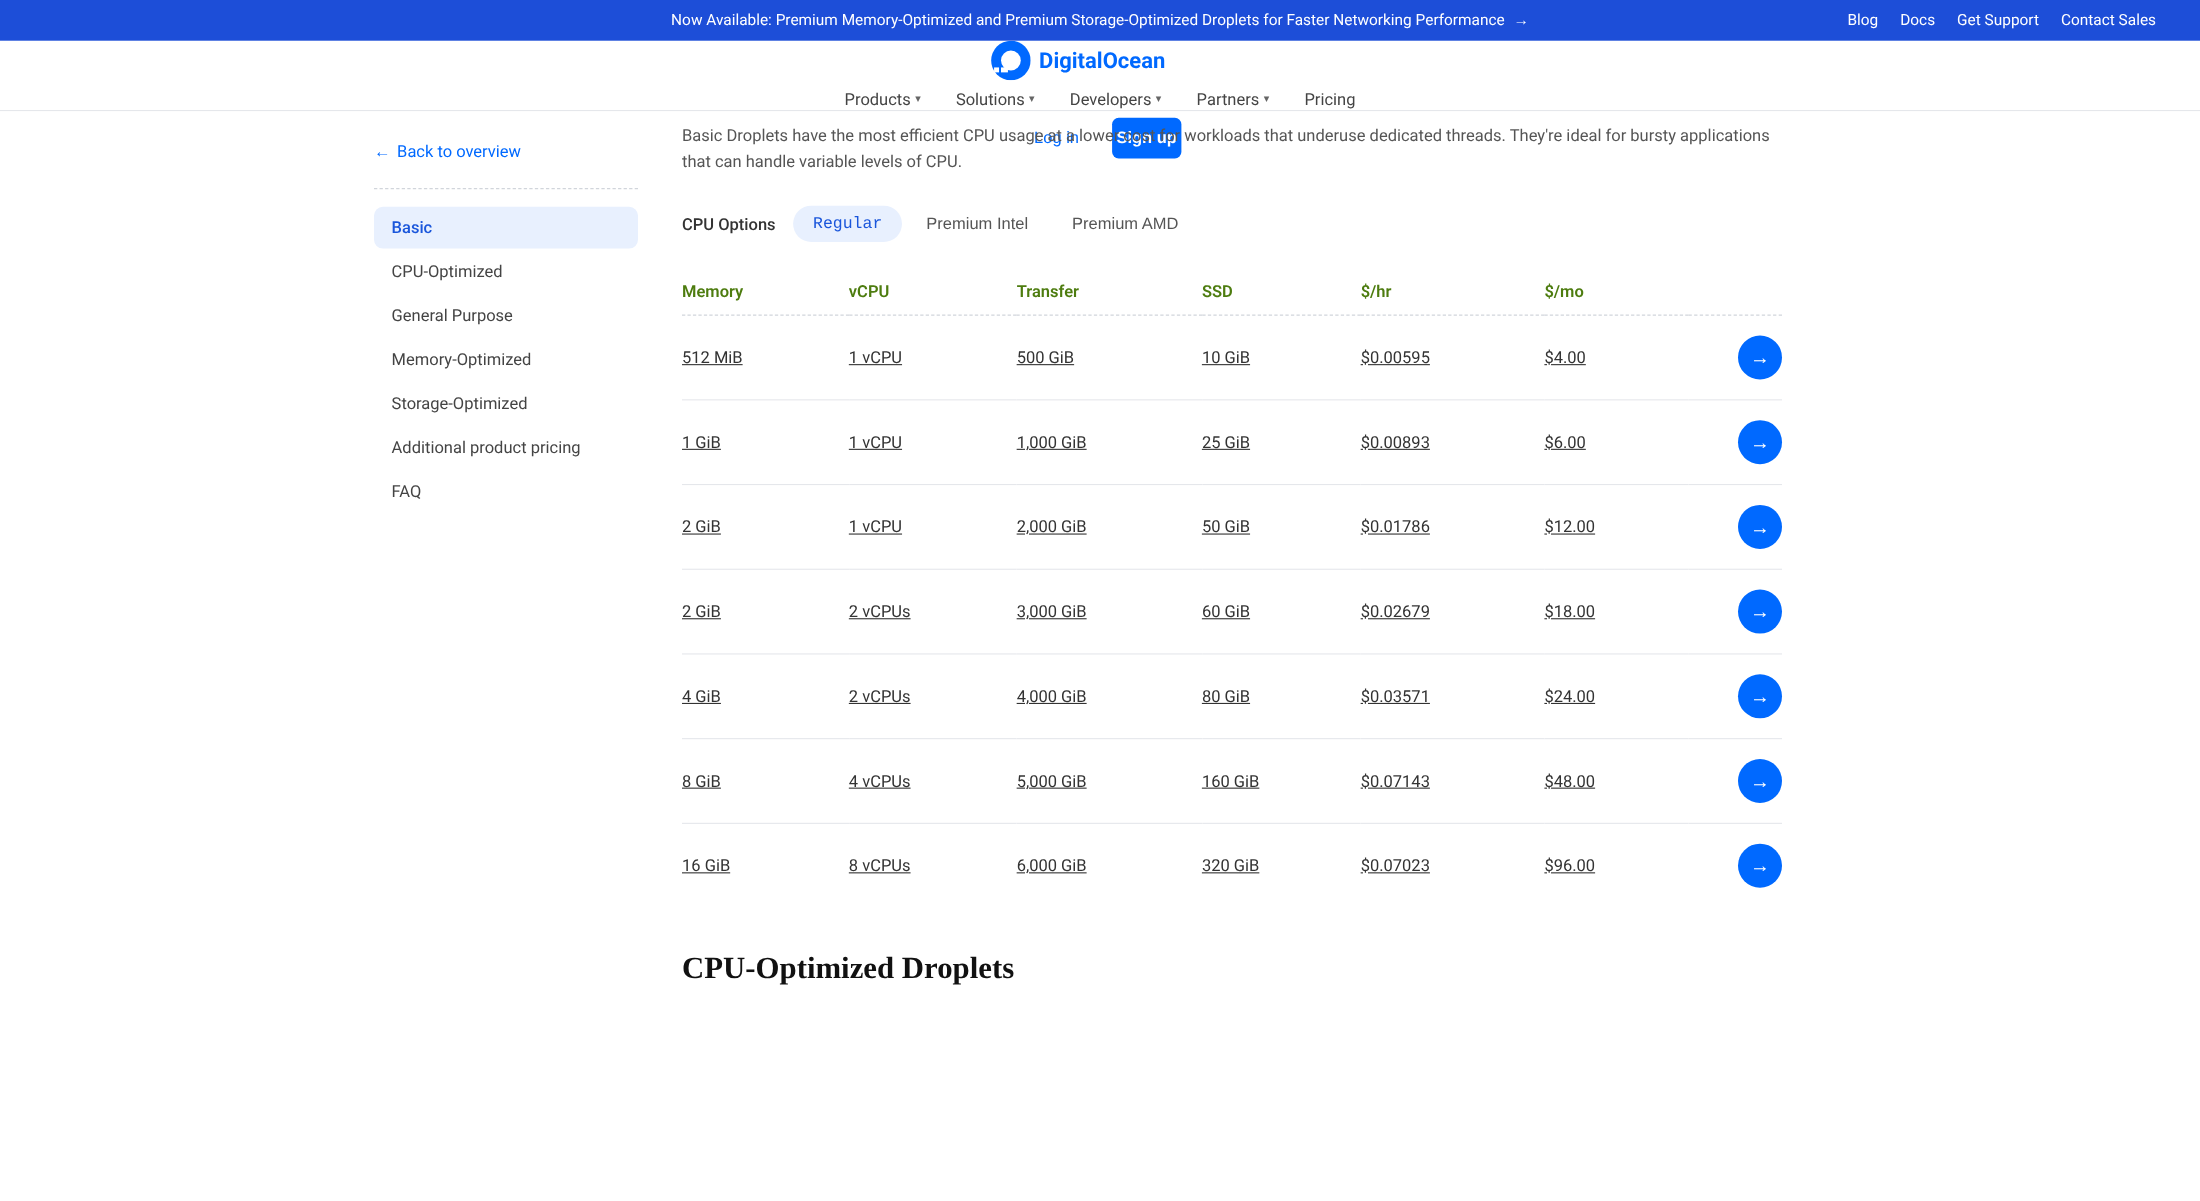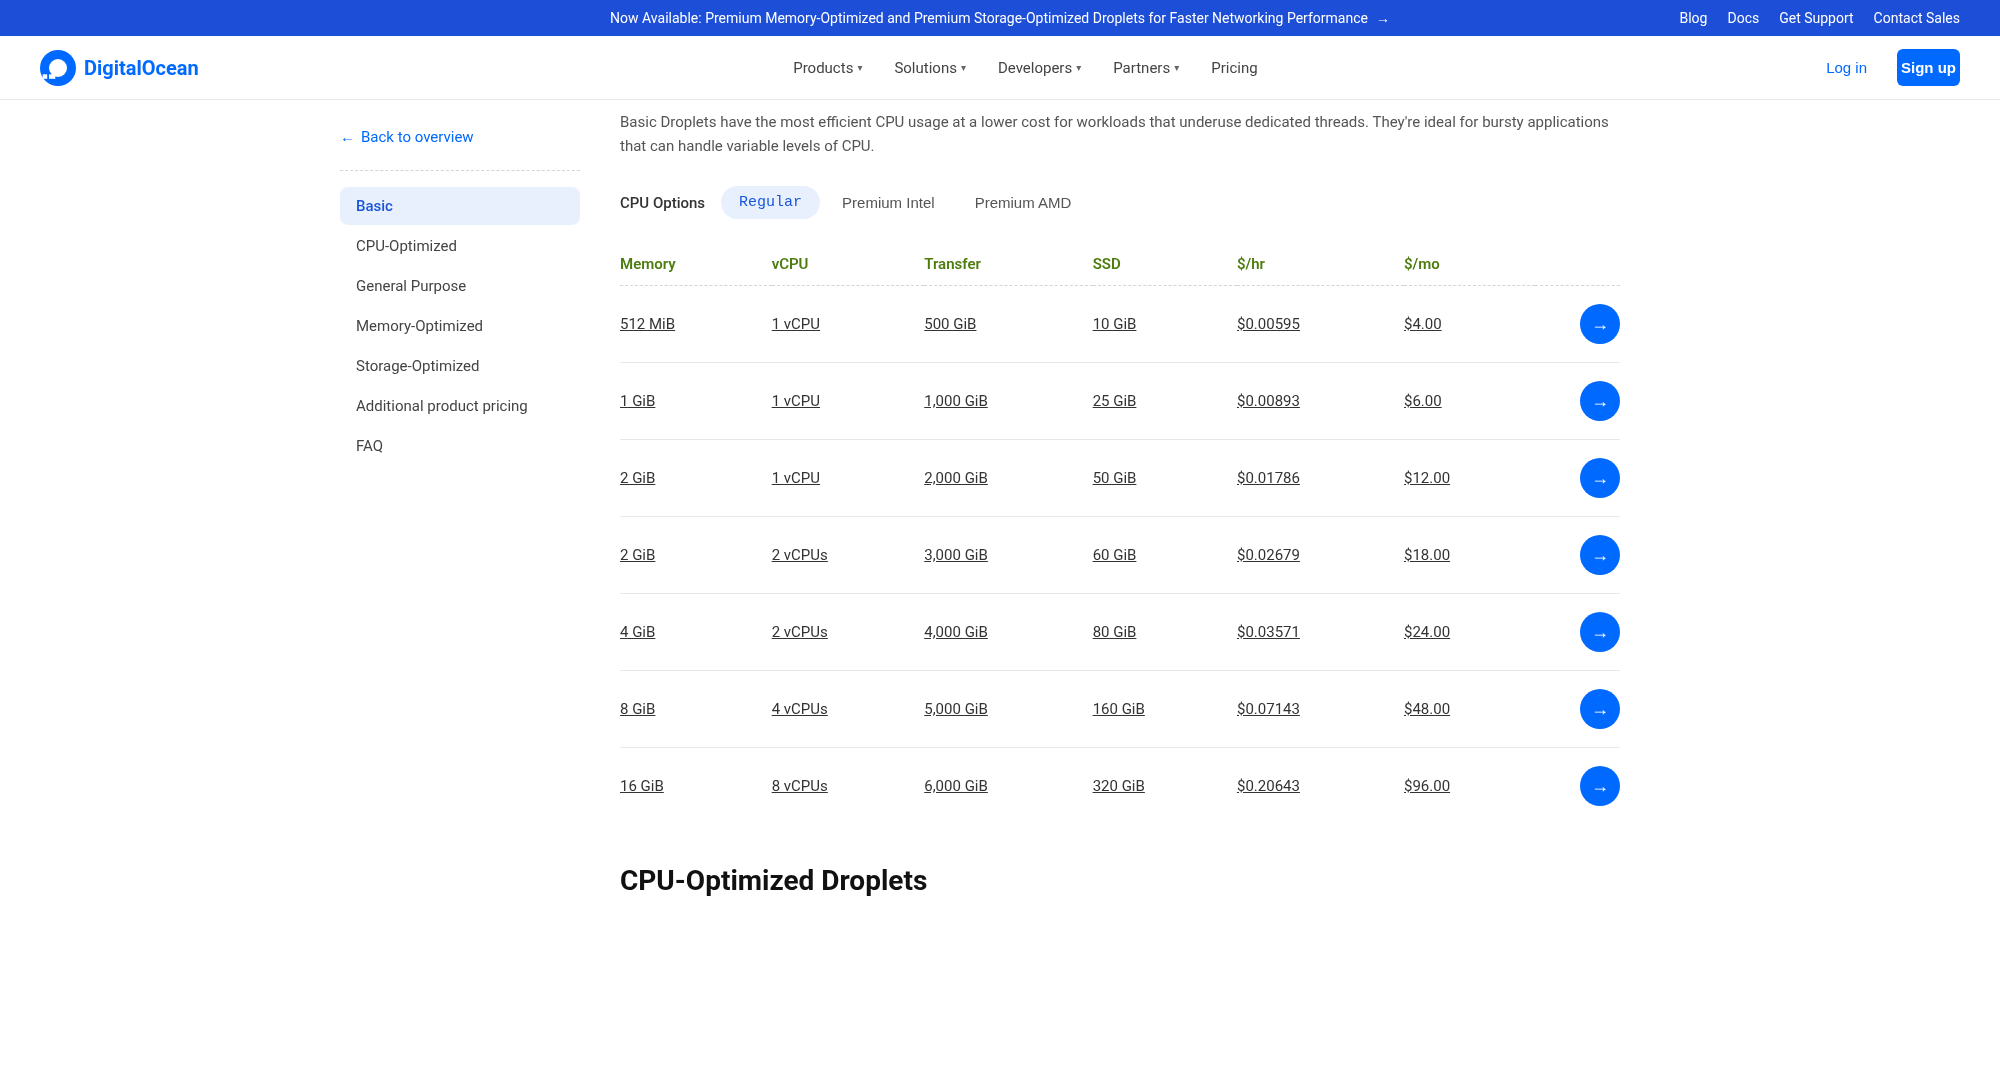--- a/index.html
+++ b/index.html
@@ -28,20 +28,21 @@
     .banner-links a { color: #fff; font-size: 14px; text-decoration: none; }
 
     
     .navbar {
       display: flex;
       align-items: center;
       padding: 0 40px;
       height: 64px;
       border-bottom: 1px solid #e5e7eb;
       background: #fff;
+      flex-direction: column;
     }
     .logo {
       display: flex;
       align-items: center;
       gap: 8px;
       margin-right: 40px;
       text-decoration: none;
     }
     .logo-icon {
       width: 36px;
@@ -224,20 +225,21 @@
       color: #fff;
       font-size: 18px;
     }
 
     
     .section-heading {
       font-size: 28px;
       font-weight: 700;
       color: #111;
       margin-top: 40px;
+      font-family: Liberation Serif, serif;
     }
   </style>
 </head>
 <body>
 
 <div class="top-banner">
   <span>Now Available: Premium Memory-Optimized and Premium Storage-Optimized Droplets for Faster Networking Performance</span>
   <span>→</span>
   <div class="banner-links">
     <a href="#">Blog</a>
@@ -390,21 +392,21 @@
       <td>$48.00</td>
       <td>
         <button class="arrow-btn" aria-label="Select plan">→</button>
       </td>
     </tr>
           <tr>
       <td>16 GiB</td>
       <td>8 vCPUs</td>
       <td>6,000 GiB</td>
       <td>320 GiB</td>
-      <td>$0.20643</td>
+      <td>$0.07023</td>
       <td>$96.00</td>
       <td>
         <button class="arrow-btn" aria-label="Select plan">→</button>
       </td>
     </tr>
         </tbody>
     </table>
 
     <h2 class="section-heading">CPU-Optimized Droplets</h2>
   </main>

